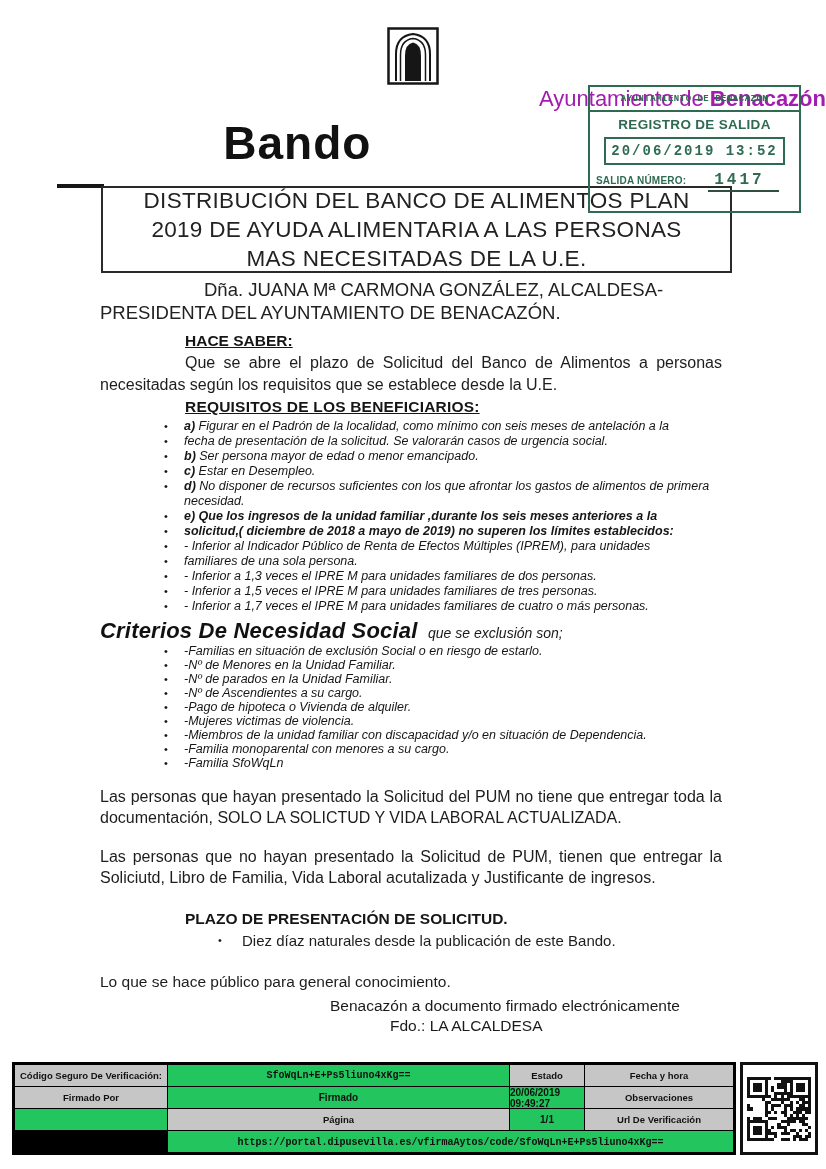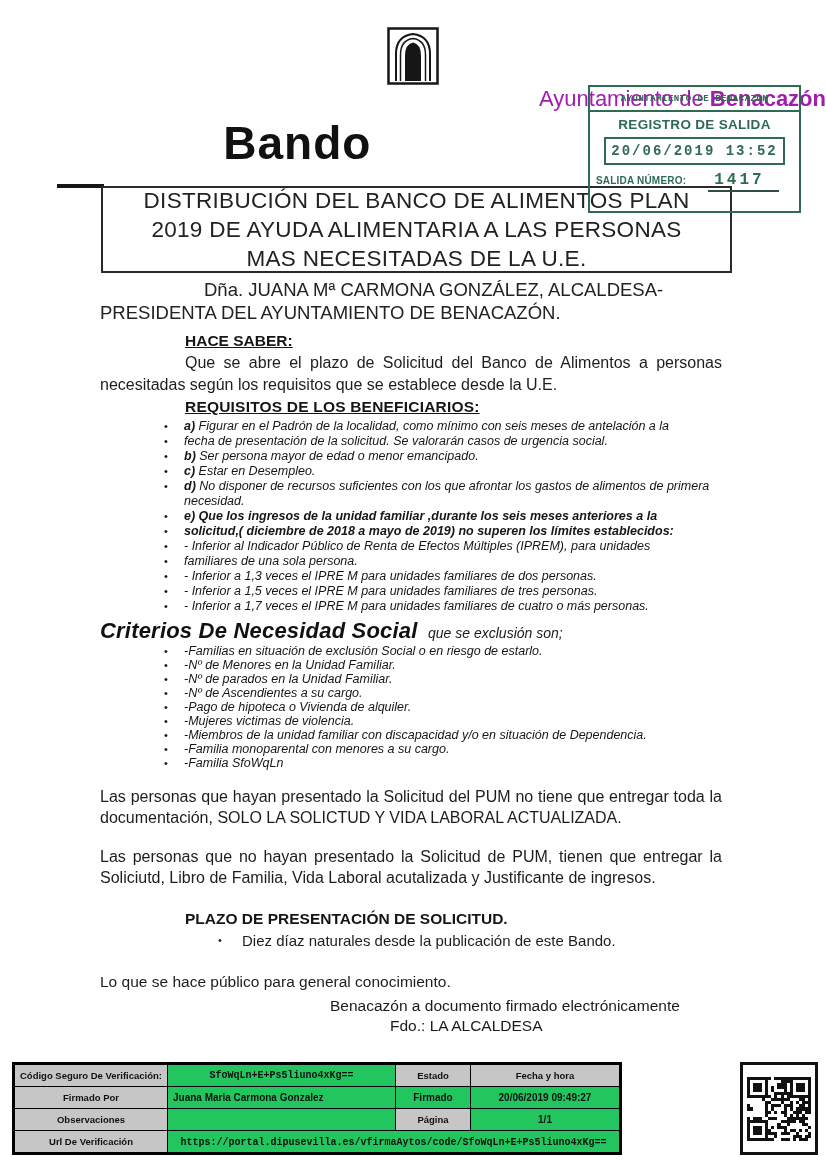--- a/index.html
+++ b/index.html
@@ -55,21 +55,21 @@
   .body-para { font-size:16px; line-height:21px; text-align:justify; color:#1d1d1d; }
   .para1 { margin-top:16px; }
   .para2 { margin-top:18px; }
   .plazo-title { margin:22px 0 0 85px; font-weight:bold; font-size:15.5px; color:#151515; }
   .plazo-bullet { display:flex; margin-top:4px; font-size:15px; color:#1d1d1d; }
   .plazo-bullet .dot { width:24px; min-width:24px; margin-left:118px; font-size:11px; padding-top:2px; }
   .closing-1 { margin-top:24px; font-size:15.5px; color:#1d1d1d; }
   .closing-2 { margin-top:6px; font-size:15.5px; margin-left:230px; }
   .closing-3 { margin-top:2px; font-size:15.5px; margin-left:290px; }
   
-  .footer-table { position:absolute; left:12px; top:1062px; width:610px; height:93px;
+  .footer-table { position:absolute; left:12px; top:1062px; width:724px; height:93px;
     display:grid; grid-template-columns:152px 1fr 74px 148px; grid-template-rows:21px 21px 21px 1fr;
     background:#000; gap:1px; border:3px solid #000; }
   .fcell { background:#22c55e; display:flex; align-items:center; font-size:10px; color:#111; overflow:hidden;font-weight:bold; }
   .fcell.gray { background:#c6c6c6; justify-content:center; font-weight:bold; font-size:9.5px; text-align:center; }
   .fcell.center { justify-content:center; }
   .fcell.mono { font-family:"Liberation Mono", monospace; font-size:10px; justify-content:center; }
   .fcell.left { padding-left:5px; }
   .fcell.span3 { grid-column:2 / 5; align-items:flex-start; padding-top:6px; }
   .qr-box { position:absolute; left:740px; top:1062px; width:78px; height:93px;
     border:3px solid #111; display:flex; align-items:center; justify-content:center; background:#fff; }
@@ -224,21 +224,20 @@
     <div class="closing-3">Fdo.: LA ALCALDESA</div>
   </div>
 
   <div class="footer-table">
     <div class="fcell gray">Código Seguro De Verificación:</div>
     <div class="fcell mono">SfoWqLn+E+Ps5liuno4xKg==</div>
     <div class="fcell gray">Estado</div>
     <div class="fcell gray">Fecha y hora</div>
 
     <div class="fcell gray">Firmado Por</div>
-    <div class="fcell left">Juana Maria Carmona Gonzalez</div>
     <div class="fcell center">Firmado</div>
     <div class="fcell center">20/06/2019 09:49:27</div>
 
     <div class="fcell gray">Observaciones</div>
     <div class="fcell left"></div>
     <div class="fcell gray">Página</div>
     <div class="fcell center">1/1</div>
 
     <div class="fcell gray">Url De Verificación</div>
     <div class="fcell mono span3">https://portal.dipusevilla.es/vfirmaAytos/code/SfoWqLn+E+Ps5liuno4xKg==</div>

